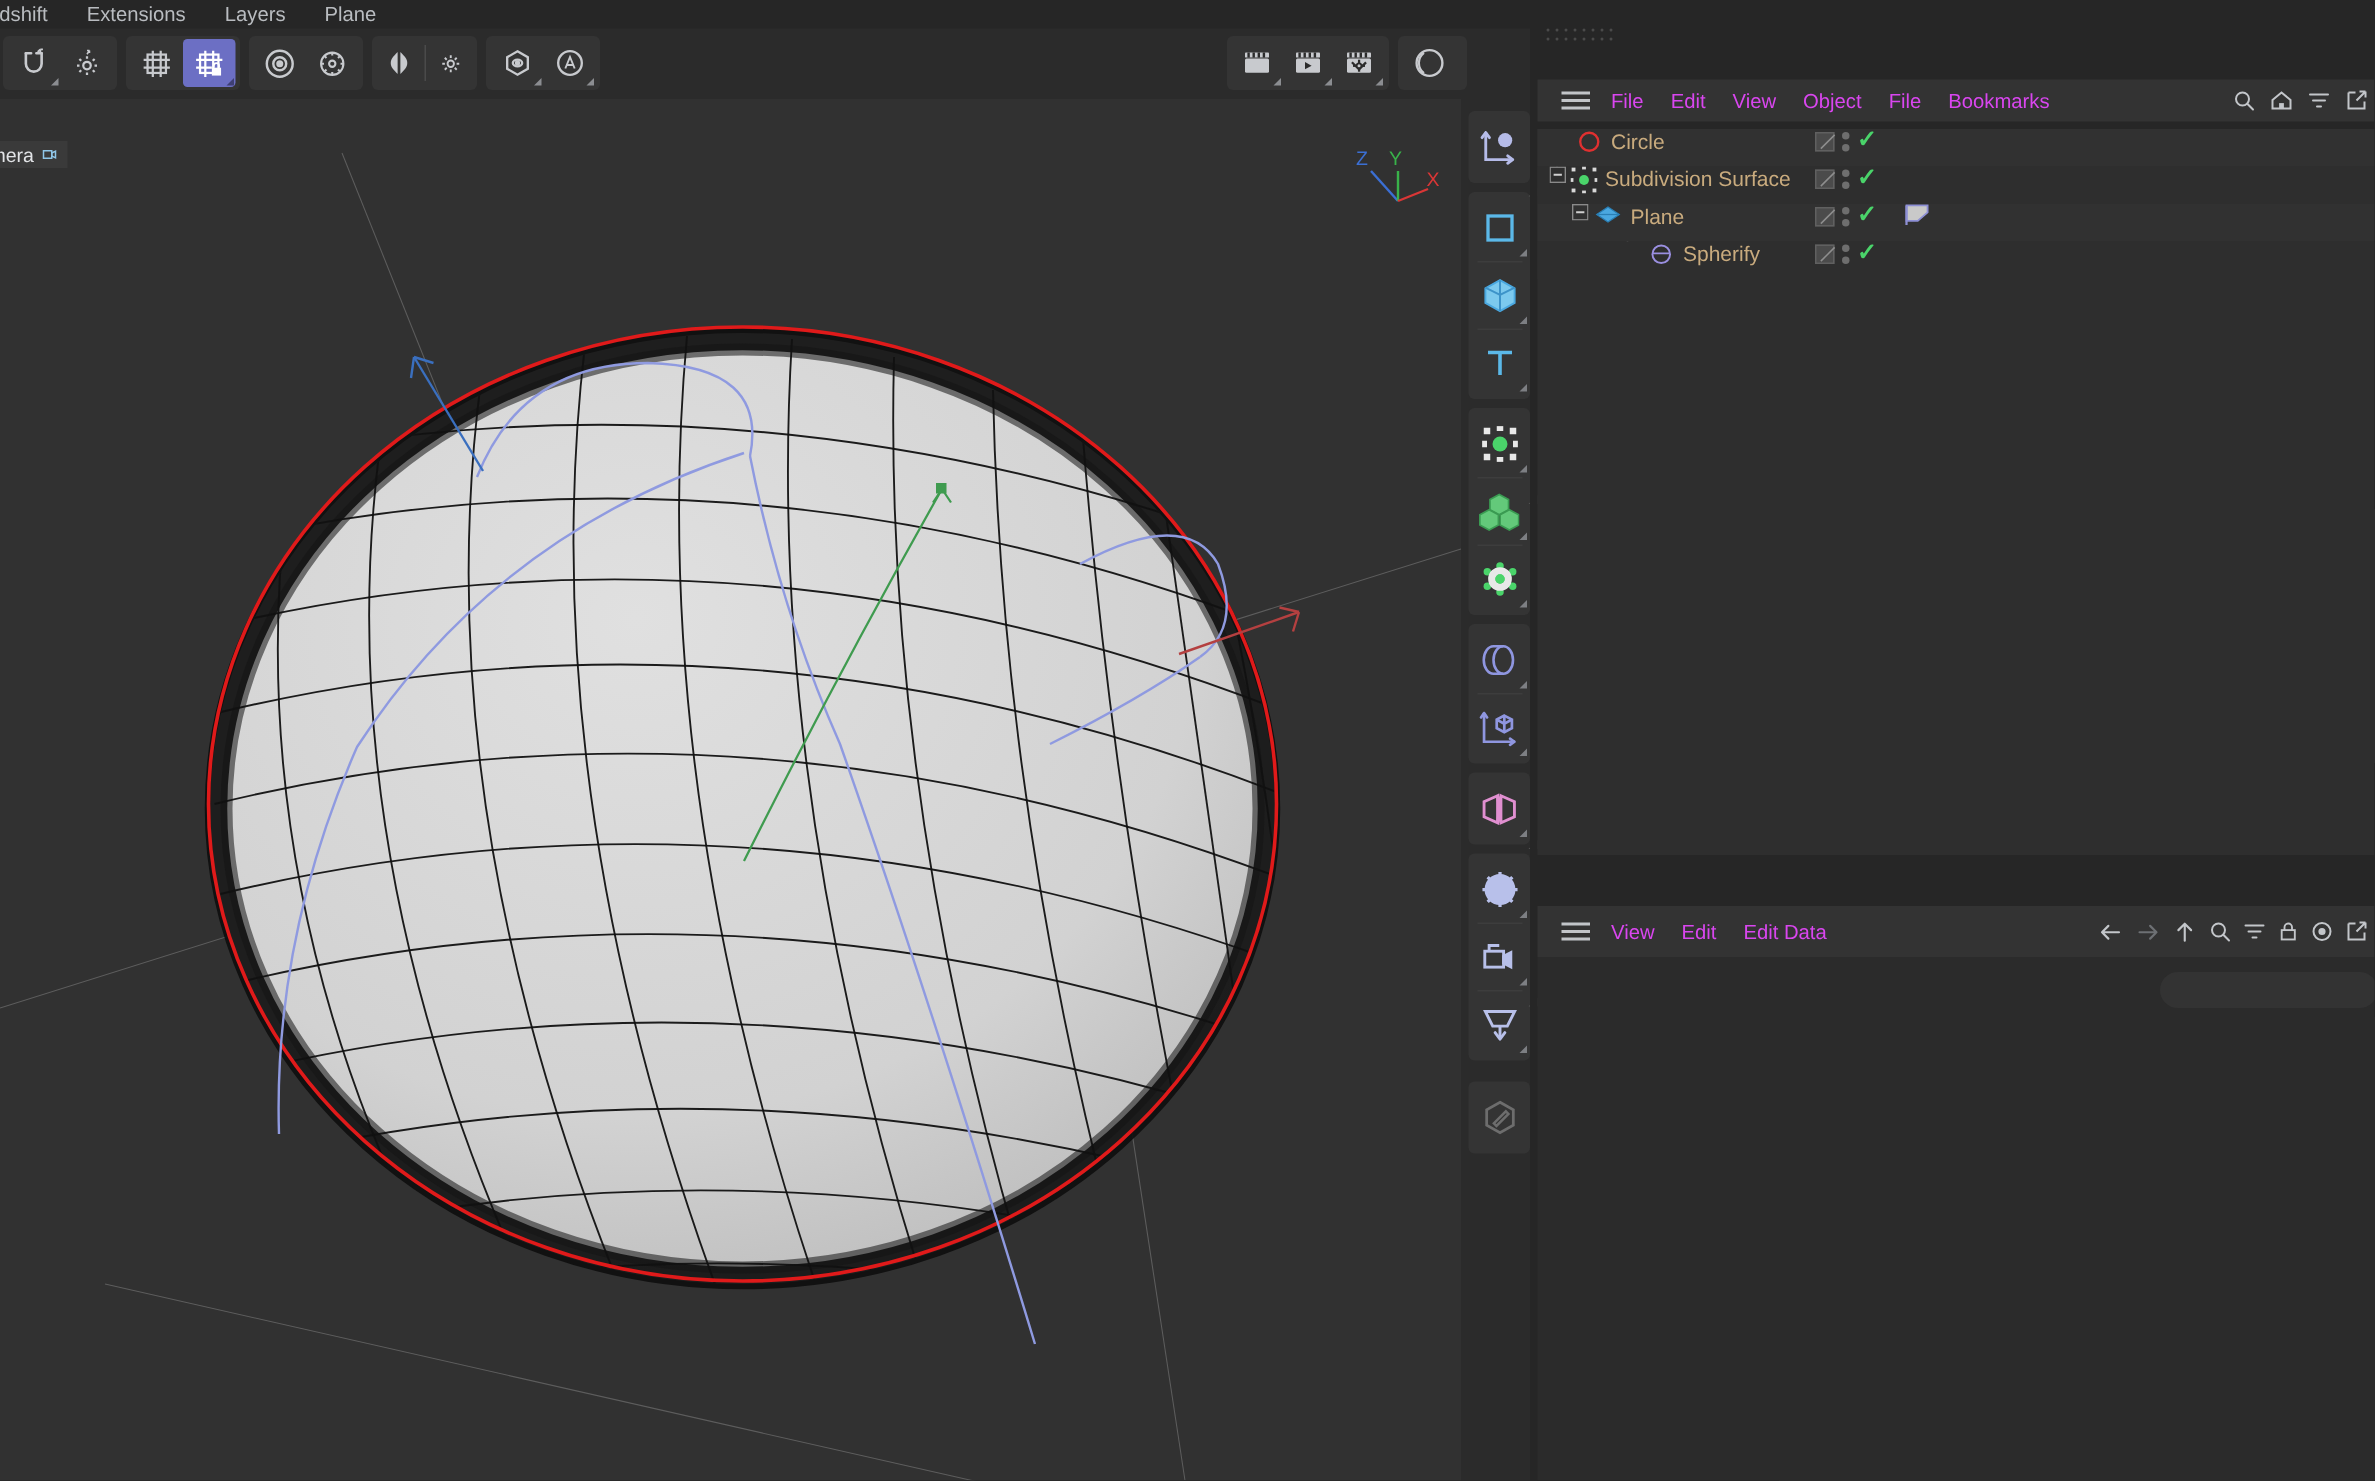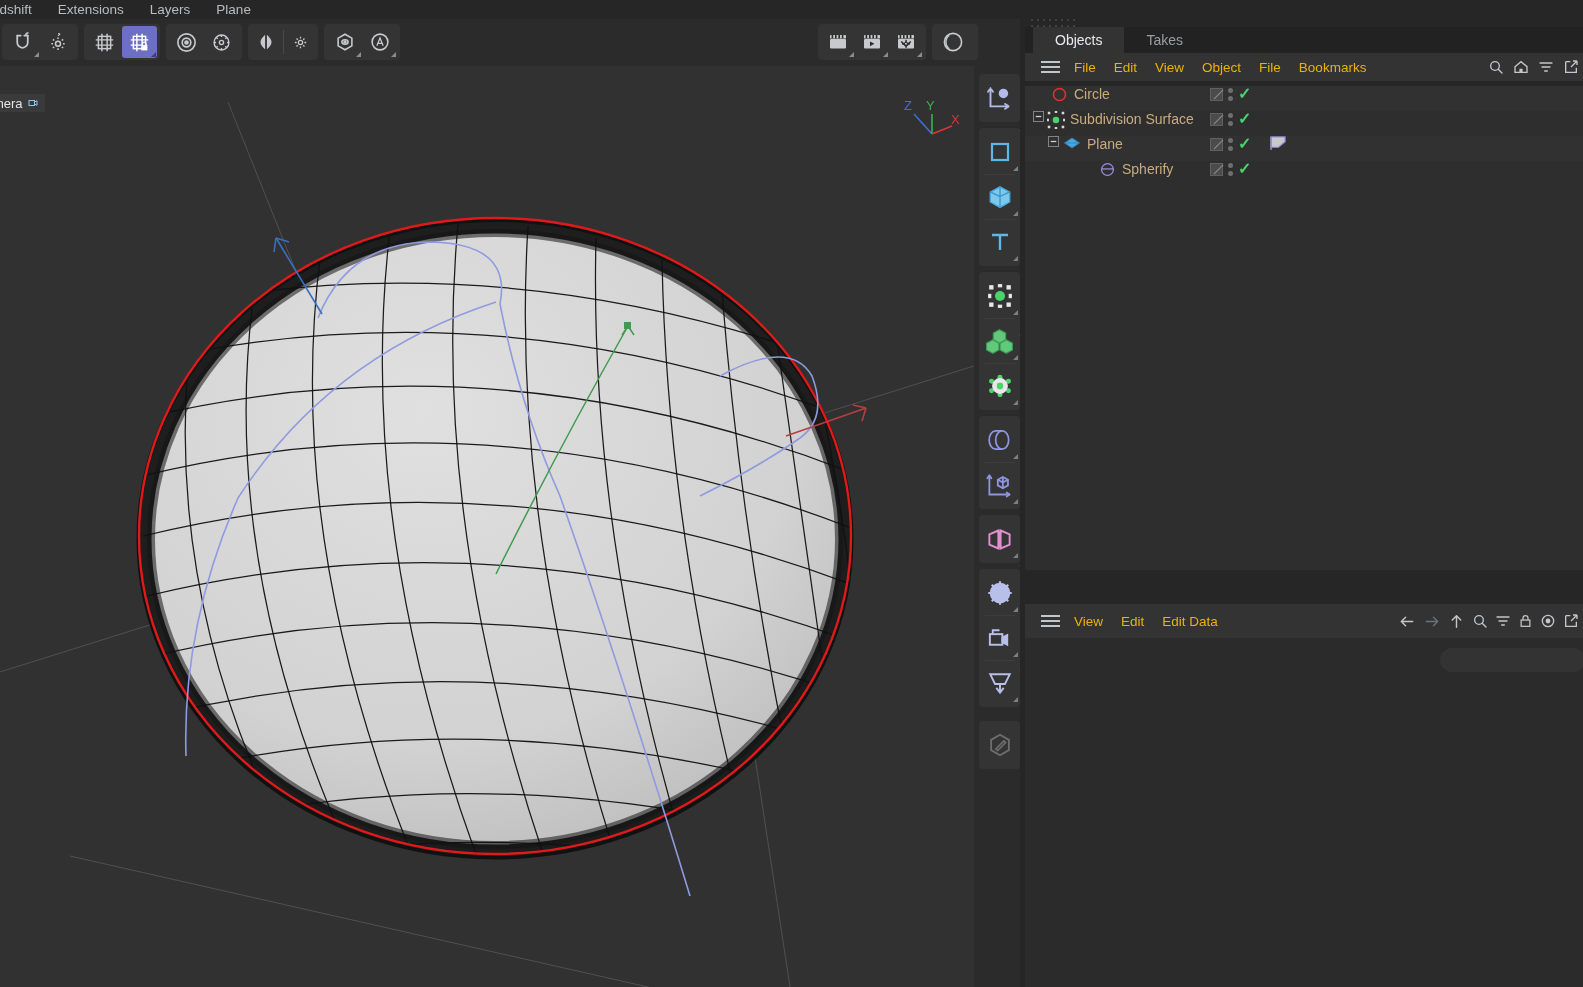--- a/index.html
+++ b/index.html
@@ -109,21 +109,21 @@
     font-size:14px; color:#9b9ea2; background:#222;
   }
   .tab.sel{ background:#333; color:#e8eaed; }
   .mrow{
     position:absolute; left:0; width:558px; height:28px;
     background:#333; display:flex; align-items:center;
   }
   .hamb{ width:30px; display:flex; flex-direction:column; gap:3px; align-items:center;
          margin-left:10px; }
   .hamb i{ display:block; width:19px; height:2px; background:#c2c5c9; }
-  .mlink{ color:#eab308; font-size:13.5px; padding:0 9px; white-space:nowrap; }
+  .mlink{ color:#d946ef; font-size:13.5px; padding:0 9px; white-space:nowrap; }
   .micons{ margin-left:auto; display:flex; align-items:center; gap:9px; padding-right:4px; }
 
   
   .objtree{
     position:absolute; left:0; top:86px; width:558px; height:484px;
     background:#2e2e2e;
   }
   .orow{ position:relative; height:25px; display:flex; align-items:flex-start; }
   .orow:nth-child(odd){ background:#2e2e2e; }
   .orow:nth-child(even){ background:#313131; }
@@ -613,25 +613,20 @@
           <circle cx="8" cy="8" r="1"></circle>
           <circle cx="14" cy="8" r="1"></circle>
         <circle cx="20" cy="8" r="1"></circle>
           <circle cx="26" cy="8" r="1"></circle>
           <circle cx="32" cy="8" r="1"></circle>
         <circle cx="38" cy="8" r="1"></circle>
           <circle cx="44" cy="8" r="1"></circle>
       </g>
     </svg>
 
-    <div class="tabrow">
-      <div style="width:8px;"></div>
-      <div class="tab sel">Objects</div>
-      <div class="tab">Takes</div>
-    </div>
 
     <div class="mrow" style="top:53px;">
       <div class="hamb">
           <i></i>
           <i></i>
           <i></i>
         </div>
       <div class="mlink">File</div>
       <div class="mlink">Edit</div>
       <div class="mlink">View</div>

